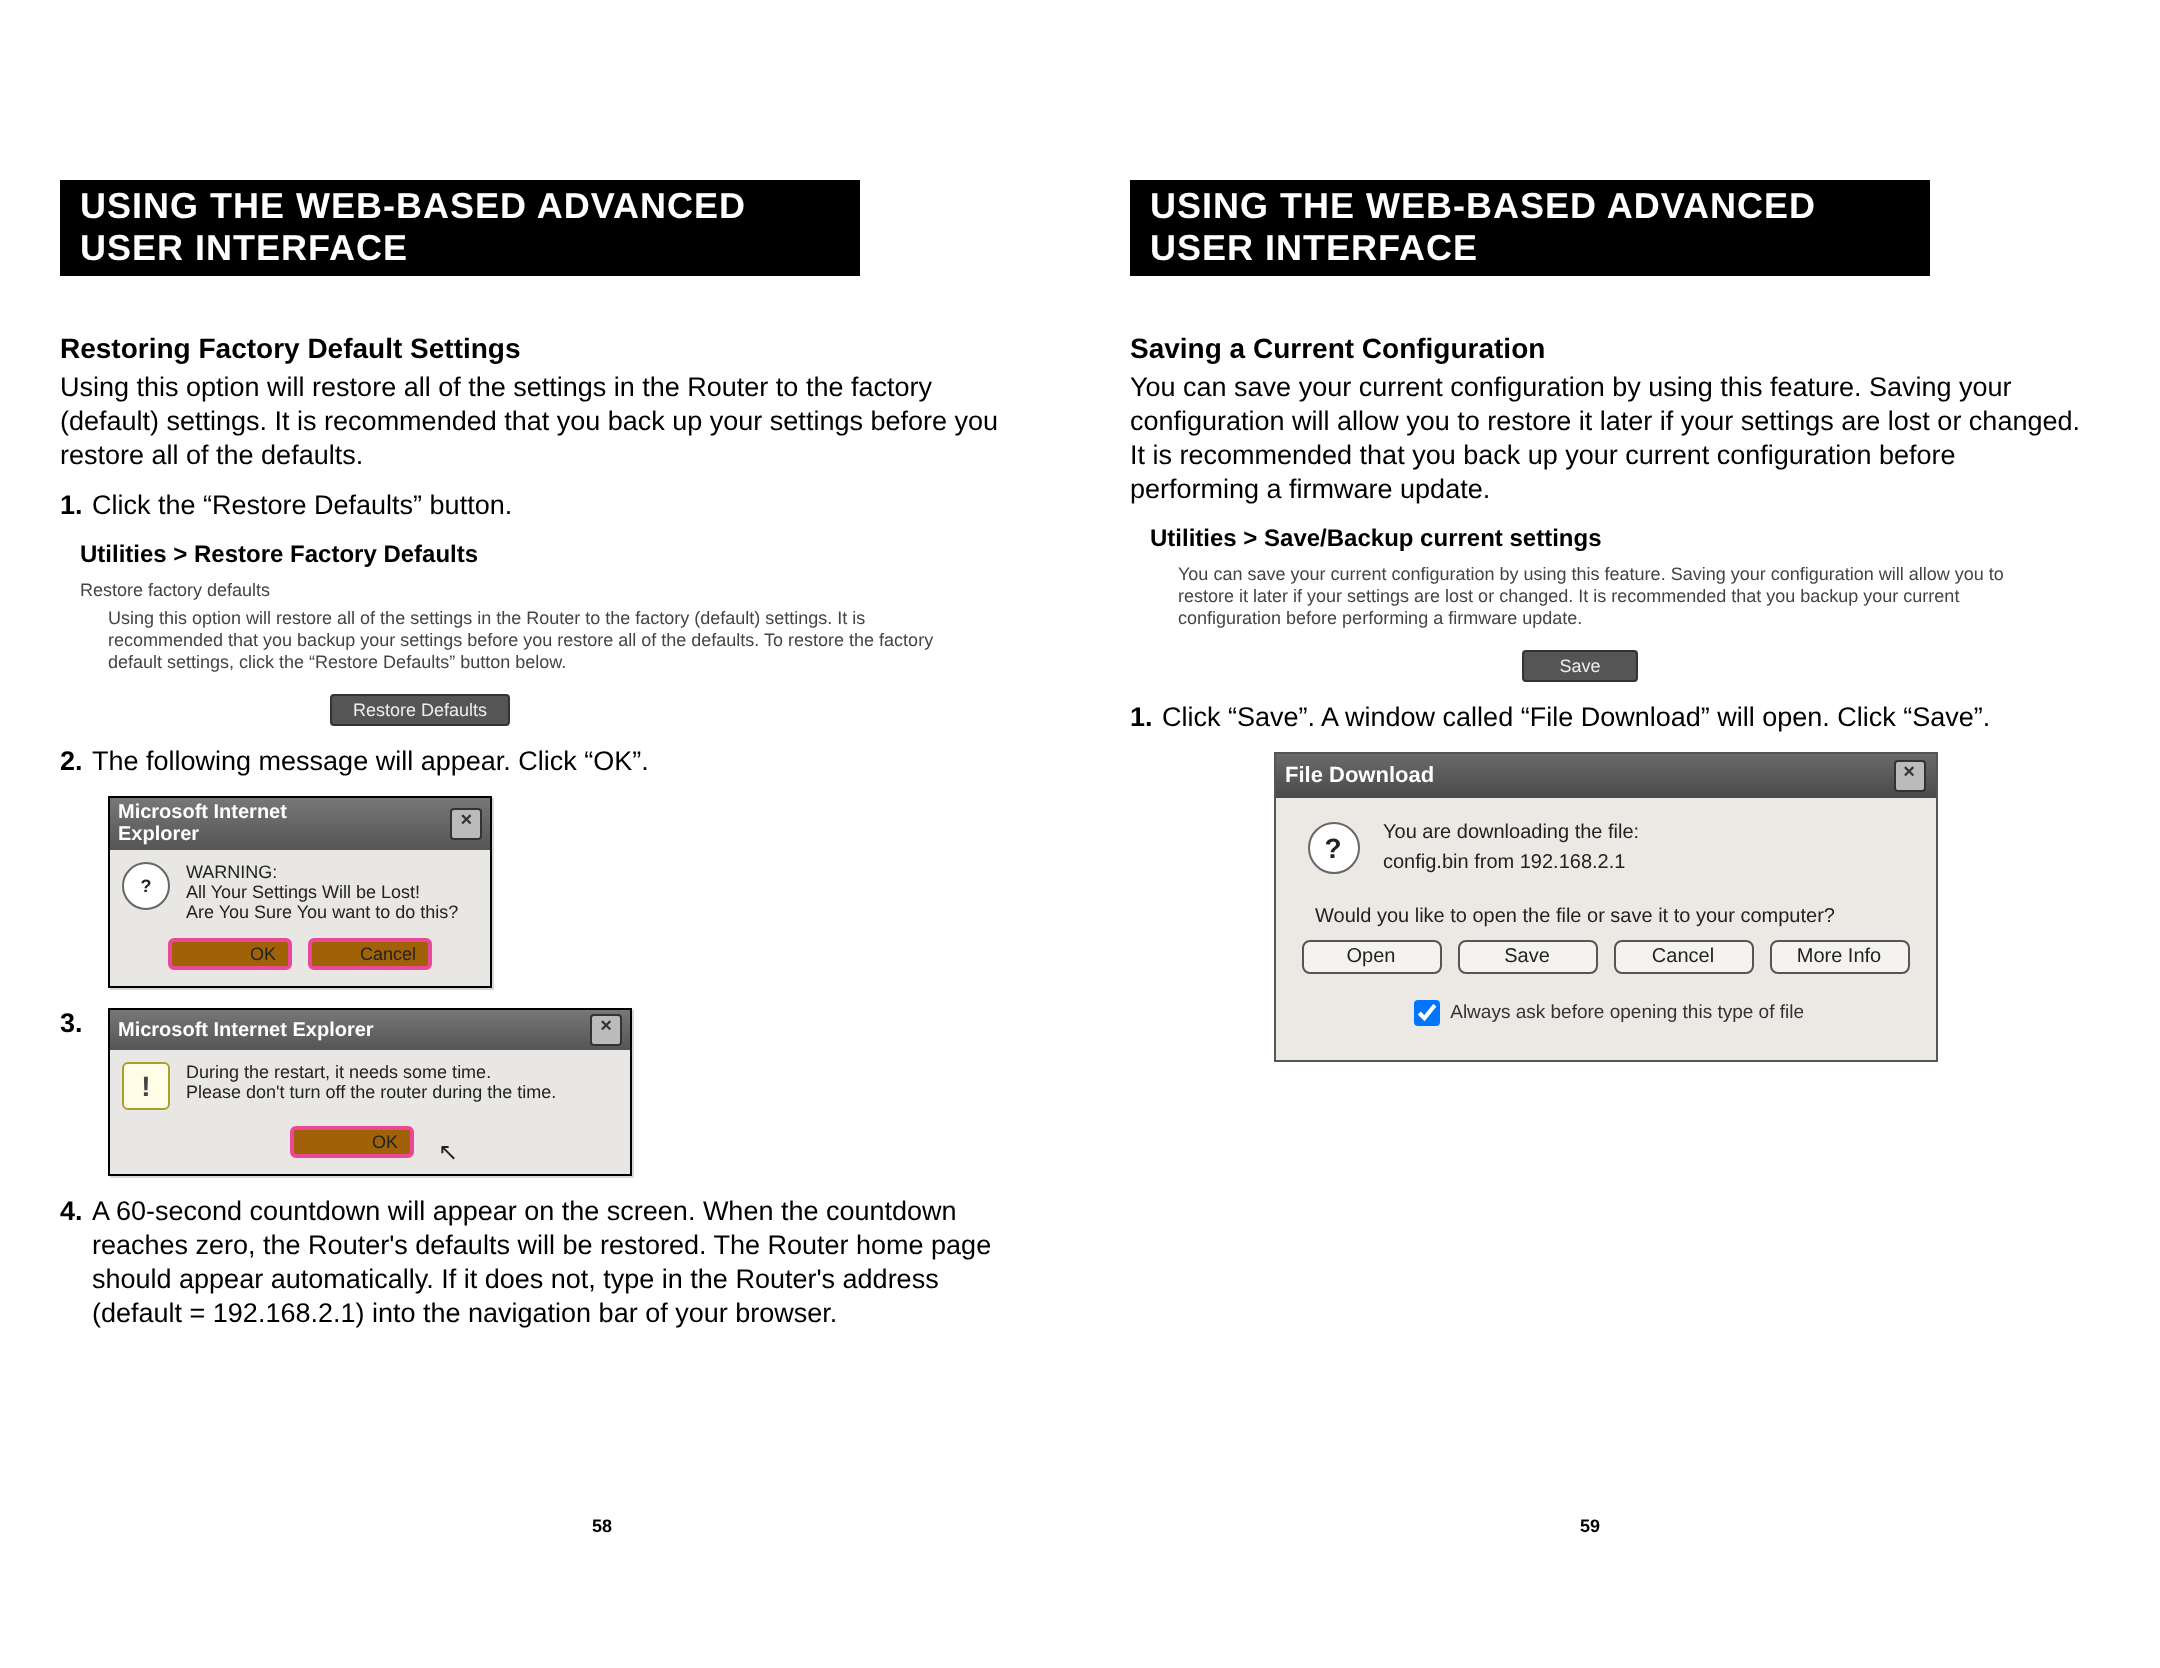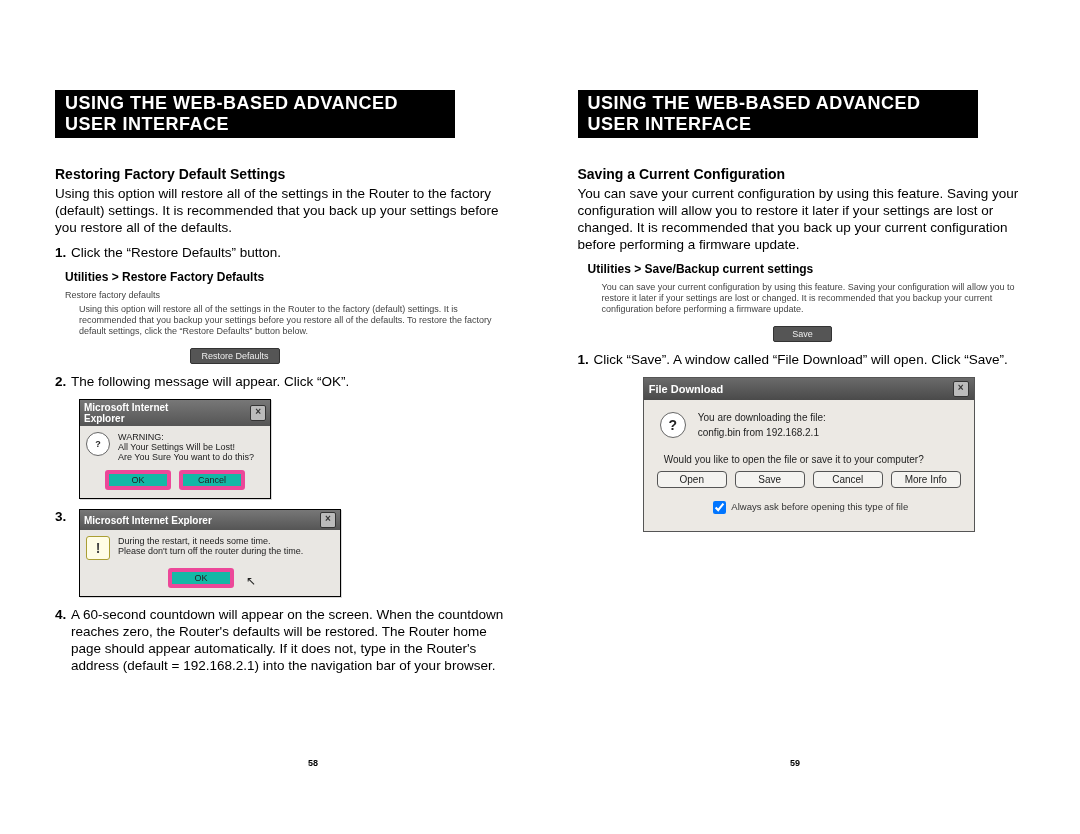--- a/index.html
+++ b/index.html
@@ -7,21 +7,21 @@
     padding: 0;
     background: #fff;
     font-family: "Trebuchet MS", "Verdana", sans-serif;
     color: #000;
   }
   .sheet {
     width: 1080px;
     height: 834px;
     position: relative;
     box-sizing: border-box;
-    padding: 90px 40px 0 55px;
+    padding: 90px 40px 0 30px;
   }
   .columns {
     display: flex;
     gap: 60px;
   }
   .col {
     flex: 1 1 0;
     min-width: 0;
   }
   .banner {
@@ -161,23 +161,23 @@
     font-size: 14px;
     color: #444;
   }
   .win-btn-row {
     display: flex;
     gap: 8px;
     justify-content: center;
   }
   .win-btn {
     min-width: 46px;
-    text-align: center;
-    border: 4px solid #ec4899;
-    background: #14b8a6;
+    text-align: right;
+    border: 2px solid #ec4899;
+    background: #a16207;
     font-size: 9px;
     padding: 1px 6px;
     border-radius: 3px;
   }
   .cursor-arrow {
     position: relative;
     top: 6px;
     left: 4px;
     font-size: 12px;
     color: #222;
@@ -248,21 +248,21 @@
     vertical-align: middle;
     margin-right: 3px;
   }
   .page-num {
     position: absolute;
     bottom: 66px;
     font-size: 9px;
     font-weight: 700;
     font-family: Arial, sans-serif;
   }
-  .page-left { left: 308px; }
+  .page-left { left: 296px; }
   .page-right { left: 790px; }
 </style>
 </head>
 <body>
 
 <div class="sheet">
   <div class="columns">
 
     <div class="col">
       <div class="banner">USING THE WEB-BASED ADVANCED USER INTERFACE</div>

